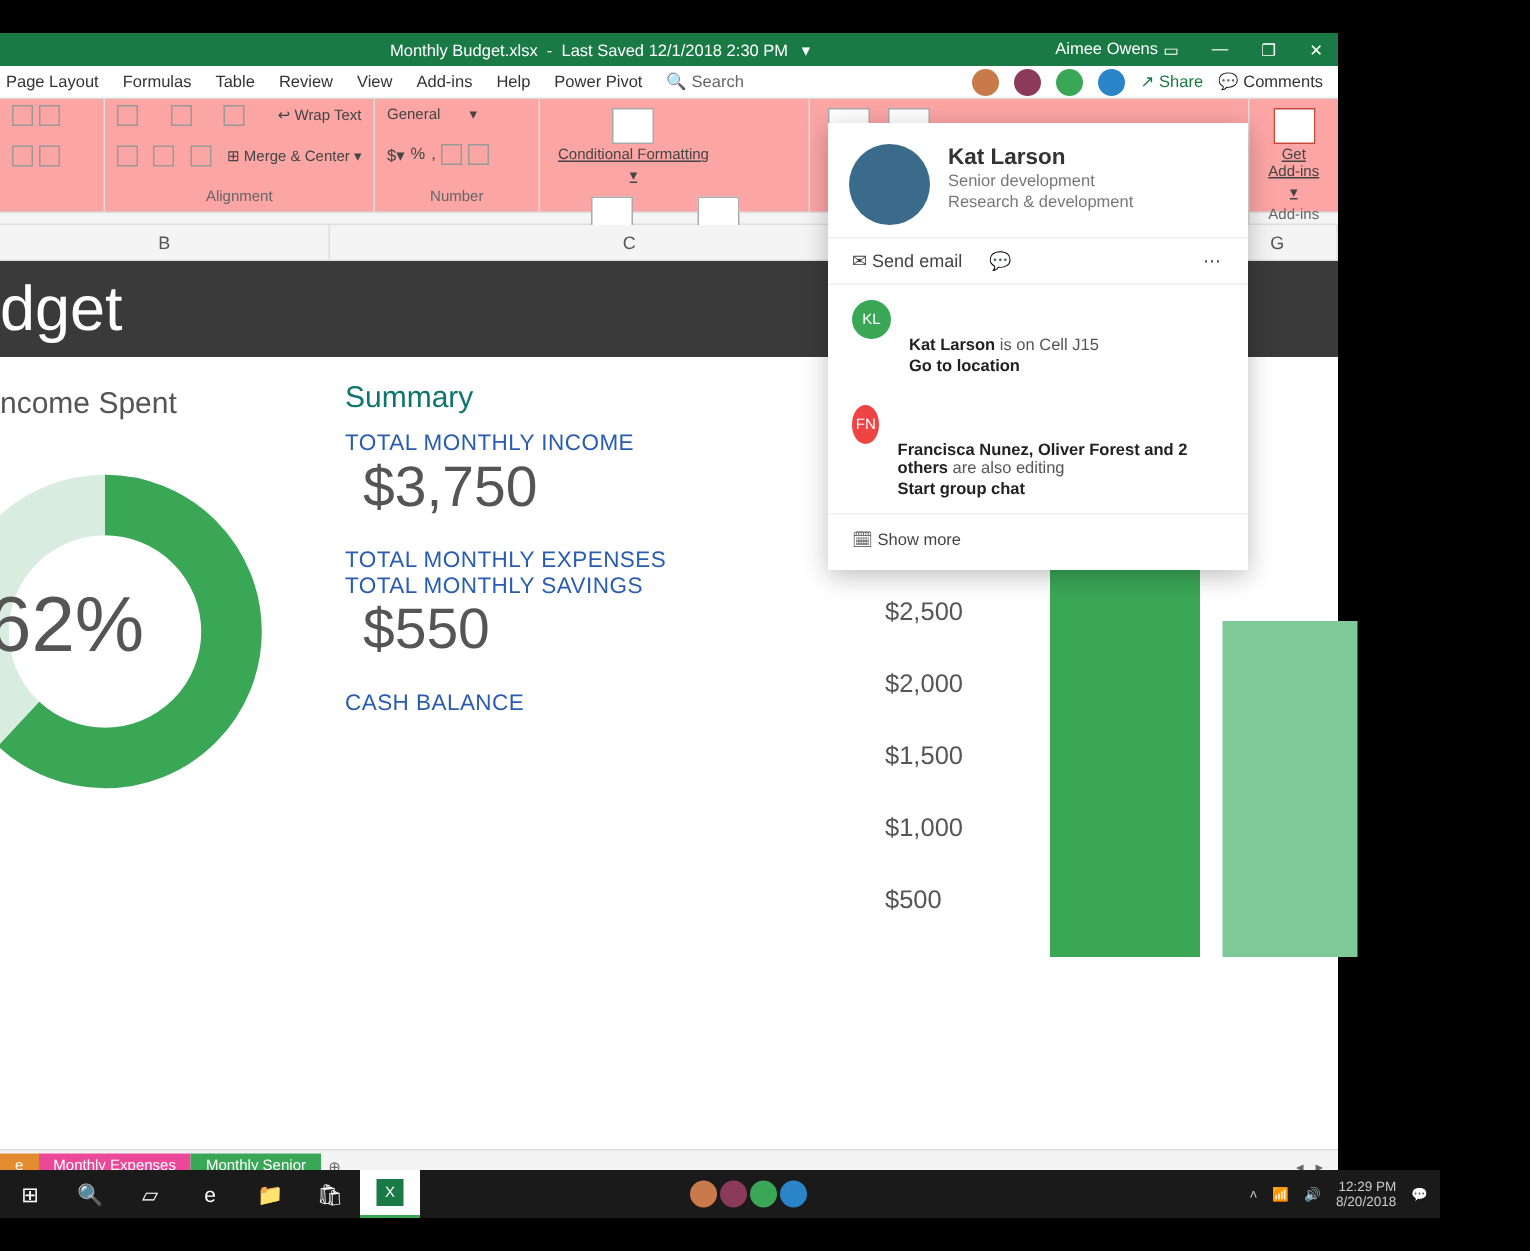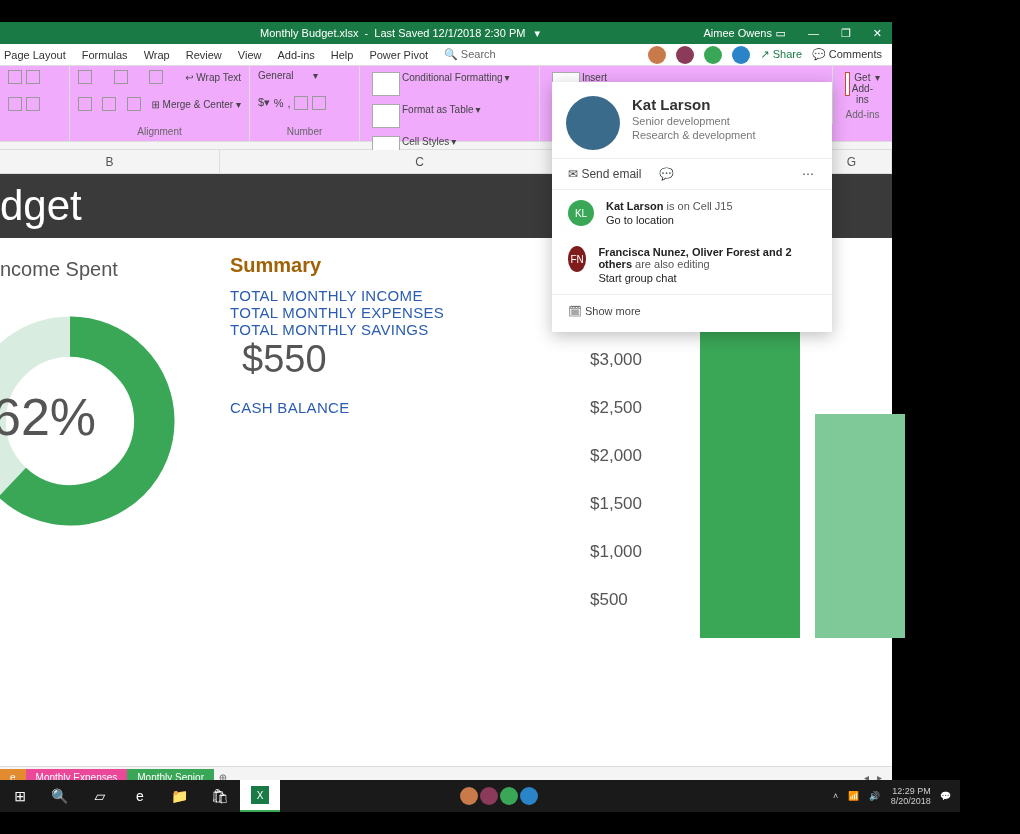--- a/index.html
+++ b/index.html
@@ -13,40 +13,40 @@
 .titlebar .wbtns span { cursor:pointer; }
 .tb-icon { margin-left:6px; }
 .menubar { height:22px; background:#fff; border-bottom:1px solid #ddd; display:flex; align-items:center; font-size:11px; color:#333; padding-left:4px; }
 .menubar .menu-item { margin-right:16px; cursor:pointer; }
 .menubar .search { color:#666; }
 .menubar .right { margin-left:auto; display:flex; align-items:center; gap:10px; padding-right:10px; }
 .avatar { width:18px; height:18px; border-radius:50%; display:inline-block; }
 .av1{background:#c97a4a;} .av2{background:#8b3a5a;} .av3{background:#3aa757;} .av4{background:#2a84c7;}
 .share { color:#1a7a46; font-size:11px; }
 .comments { color:#333; font-size:11px; }
-.ribbon { height:76px; background:#f0abfc; border-bottom:1px solid #ddd; display:flex; font-size:10px; color:#444; position:relative; }
+.ribbon { height:76px; background:#fca5a5; border-bottom:1px solid #ddd; display:flex; font-size:10px; color:#444; position:relative; }
 .ribbon .grp { border-right:1px solid #ddd; padding:4px 8px; display:flex; flex-direction:column; justify-content:space-between; text-align:center; }
 .grp-label { font-size:10px; color:#666; margin-top:2px; }
 .ribbon .iconrow { display:flex; gap:4px; align-items:center; flex-wrap:wrap; }
 .ribbon .micro { width:14px; height:14px; border:1px solid #999; display:inline-block; }
-.ribbon .btn { display:flex; flex-direction:row; gap:2px; padding:2px 4px; }
+.ribbon .btn { display:flex; flex-direction:column; align-items:center; gap:2px; padding:2px 4px;text-decoration:underline; }
 .ribbon .btn .big { width:28px; height:24px; border:1px solid #aaa; background:#fff; }
 .sheet-area { position:relative; height:638px; background:#fff; }
 .colhdr { height:24px; background:#f4f4f4; border-bottom:1px solid #ddd; display:flex; font-size:12px; color:#555; }
 .colhdr div { border-right:1px solid #ddd; text-align:center; line-height:24px; }
 .bB{width:220px;} .bC{width:400px;} .gap{flex:1;} .bG{width:80px;}
 .blackbar { height:64px; background:#3a3a3a; color:#fff; font-size:42px; font-weight:300; padding-left:0; display:flex; align-items:center; }
 .content { display:flex; padding-top:16px; }
 .left { width:220px; padding-top:4px; }
 .left .hdr { font-size:20px; color:#555; font-weight:400; margin-bottom:30px; }
 .donut { width:200px; height:200px; position:relative; margin-top:20px; }
 .donut svg { width:220px; height:220px; position:absolute; left:-40px; top:0; }
 .donut .pct { position:absolute; left:-8px; top:76px; font-size:52px; color:#555; font-weight:300; }
 .mid { width:370px; padding-left:10px; }
-.mid .sumhdr { font-size:20px; color:#a16207; font-weight:700; margin-bottom:10px; }
+.mid .sumhdr { font-size:20px; color:#0f766e; font-weight:400; margin-bottom:10px; }
 .kv-label { font-size:15px; color:#2a5db0; font-weight:400; letter-spacing:0.3px; }
 .kv-value { font-size:38px; color:#555; font-weight:300; margin-bottom:18px; margin-top:0px; padding-left:12px; }
 .rchart { flex:1; position:relative; padding-top:30px; }
 .ytick { position:absolute; font-size:17px; color:#555; }
 .bar { position:absolute; }
 .bar1 { background:#3aa757; width:100px; }
 .bar2 { background:#7fc998; width:90px; }
 .sheet-tabs { position:absolute; bottom:0; left:0; right:0; height:22px; background:#f4f4f4; border-top:1px solid #ddd; display:flex; align-items:center; font-size:10px; }
 .sheet-tabs .tab { padding:3px 10px; color:#fff; }
 .tab-or{background:#e38b2f;} .tab-bl{background:#ec4899;} .tab-gr{background:#3aa757;}
@@ -55,24 +55,24 @@
 .statusbar { position:absolute; bottom:0; left:0; right:0; height:20px; background:#f4f4f4; border-top:1px solid #ccc; display:flex; align-items:center; justify-content:flex-end; font-size:10px; color:#555; gap:12px; padding-right:8px; }
 .popover { position:absolute; left:552px; top:60px; width:280px; background:#fff; box-shadow:0 4px 16px rgba(0,0,0,0.25); font-size:12px; color:#333; z-index:10; }
 .popover .hdr { display:flex; padding:14px 14px 8px 14px; gap:12px; }
 .popover .bigav { width:54px; height:54px; border-radius:50%; background:#3a6b8a; }
 .popover .name { font-size:15px; font-weight:600; }
 .popover .role { color:#777; font-size:11px; margin-top:2px; }
 .popover .actions { display:flex; align-items:center; gap:18px; padding:8px 16px; border-top:1px solid #eee; border-bottom:1px solid #eee; color:#444; }
 .popover .actions .more { margin-left:auto; letter-spacing:2px; }
 .popover .item { display:flex; gap:12px; padding:10px 16px; align-items:flex-start; }
 .popover .miniav { width:26px; height:26px; border-radius:50%; color:#fff; font-size:10px; display:flex; align-items:center; justify-content:center; }
-.mv-g{background:#3aa757;} .mv-r{background:#7f1d1d;}
-.popover .item .txt { font-size:11px; color:#555; }
+.mv-g{background:#3aa757;} .mv-r{background:#ef4444;}
+.popover .item .txt { font-size:11px; color:#555;margin-top:24px; }
 .popover .item .txt b { color:#222; font-weight:600; }
-.popover .item .act { font-size:11px; color:#222; font-weight:400; margin-top:2px; display:block; }
+.popover .item .act { font-size:11px; color:#222; font-weight:700; margin-top:2px; display:block; }
 .popover .showmore { padding:10px 16px 14px 16px; border-top:1px solid #eee; font-size:11px; color:#444; }
 .taskbar { position:absolute; left:0; bottom:0; width:960px; height:32px; background:#1a1a1a; display:flex; align-items:center; }
 .taskbar .tbicon { width:40px; height:32px; display:flex; align-items:center; justify-content:center; color:#fff; font-size:14px; }
 .tb-edge{color:#2a84c7;} .tb-folder{color:#f0c96a;} .tb-store{color:#fff;}
 .tb-excel { background:#fff; border-bottom:2px solid #3aa757; }
 .tb-excel .xl { width:18px; height:18px; background:#1a7a46; color:#fff; font-size:10px; display:flex; align-items:center; justify-content:center; }
 .taskbar .tray { margin-left:auto; display:flex; align-items:center; color:#ccc; font-size:9px; padding-right:8px; gap:10px; }
 .taskbar .tavs { display:flex; gap:2px; margin-left:180px; }
 .taskbar .tavs span { width:18px; height:18px; border-radius:50%; }
 </style>
@@ -94,21 +94,21 @@
       <span>▭</span>
       <span>—</span>
       <span>❐</span>
       <span>✕</span>
     </span>
   </div>
 
   <div class="menubar">
     <span class="menu-item">Page Layout</span>
     <span class="menu-item">Formulas</span>
-    <span class="menu-item">Wrap</span>
+    <span class="menu-item">Table</span>
     <span class="menu-item">Review</span>
     <span class="menu-item">View</span>
     <span class="menu-item">Add-ins</span>
     <span class="menu-item">Help</span>
     <span class="menu-item">Power Pivot</span>
     <span class="menu-item search">🔍 <span>Search</span></span>
     <div class="right">
       <span class="avatar av1"></span>
       <span class="avatar av2"></span>
       <span class="avatar av3"></span>
@@ -219,20 +219,21 @@
             <circle cx="60" cy="60" r="46" fill="none" stroke="#d8ecdf" stroke-width="22"></circle>
             <circle cx="60" cy="60" r="46" fill="none" stroke="#3aa757" stroke-width="22" stroke-dasharray="179 290" transform="rotate(-90 60 60)"></circle>
           </svg>
           <div class="pct">62%</div>
         </div>
       </div>
 
       <div class="mid">
         <div class="sumhdr">Summary</div>
         <div class="kv-label">TOTAL MONTHLY INCOME</div>
+        <div class="kv-value">$3,750</div>
         <div class="kv-label">TOTAL MONTHLY EXPENSES</div>
         <div class="kv-label">TOTAL MONTHLY SAVINGS</div>
         <div class="kv-value">$550</div>
         <div class="kv-label">CASH BALANCE</div>
       </div>
 
       <div class="rchart">
         <div class="ytick" style="top:0px;left:0">$4,000</div>
         <div class="ytick" style="top:48px;left:0">$3,500</div>
         <div class="ytick" style="top:96px;left:0">$3,000</div>

